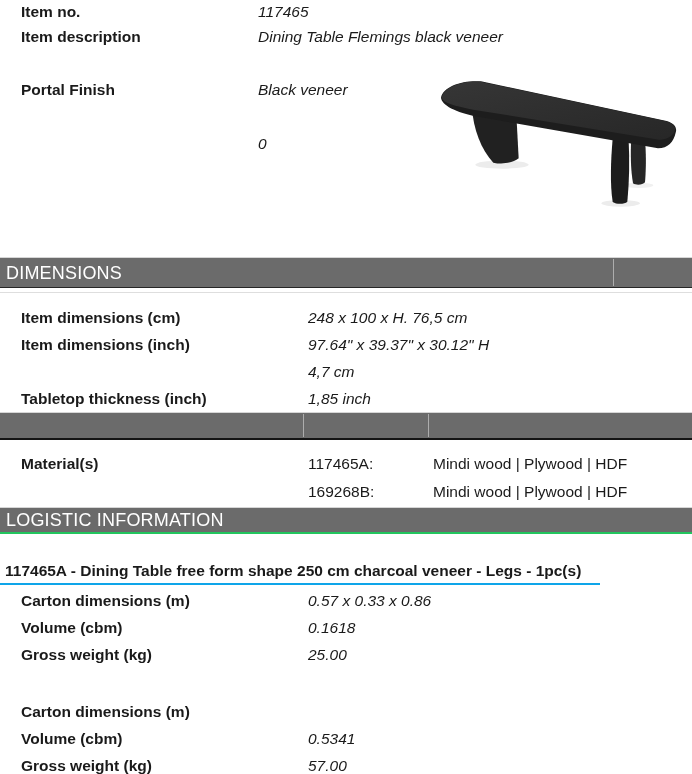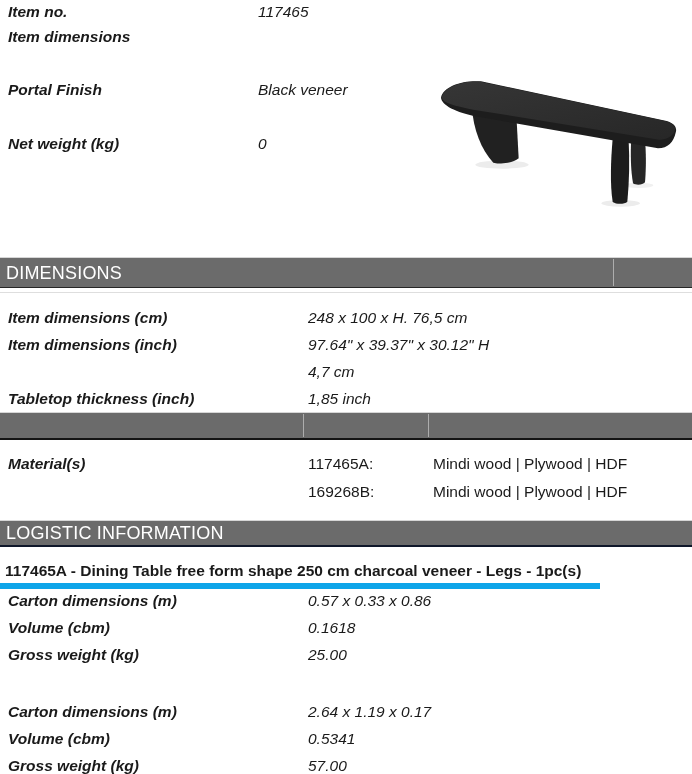--- a/index.html
+++ b/index.html
@@ -7,60 +7,60 @@
     position: relative;
     width: 692px;
     height: 774px;
     overflow: hidden;
     background: #ffffff;
     font-family: "Liberation Sans", sans-serif;
     color: #1a1a1a;
     font-size: 15.5px;
   }
   .row { position: absolute; left: 0; width: 692px; height: 22px; line-height: 21px; white-space: nowrap; }
-  .row .lbl { position: absolute; left: 8px; font-weight: bold; font-style: italic; }
+  .row .lbl { position: absolute; left: 21px; font-weight: bold; }
   .row .val { position: absolute; left: 308px; font-style: italic; }
   .row .val-top { left: 258px; }
   .bar {
     position: absolute; left: 0; width: 692px;
     background: #6b6b6b; color: #ffffff;
     border-top: 1px solid #d6d6d6;
   }
   .bar .bar-label { position: absolute; left: 6px; top: 50%; transform: translateY(-50%); font-size: 18px; letter-spacing: 0.2px; }
   .vdiv { position: absolute; top: 1px; bottom: 1px; width: 1px; background: rgba(255,255,255,0.45); }
   .hairline { position: absolute; left: 0; width: 692px; height: 1px; background: #dedede; }
   .subheader {
     position: absolute; left: 0; width: 600px;
     font-weight: bold; line-height: 25px; white-space: nowrap;
-    border-bottom: 6px solid #0ea5e9;
+    border-bottom: 2px solid #0ea5e9;
   }
   .subheader span { padding-left: 5px; }
   .mat-code { position: absolute; left: 308px; }
   .mat-val  { position: absolute; left: 433px; white-space: nowrap; }
   .product-img { position: absolute; left: 416px; top: 66px; width: 276px; height: 152px; }
 </style>
 </head>
 <body>
 
 <div class="page">
 
   <div>
     <div class="row" style="top:1px">
       <span class="lbl">Item no.</span>
       <span class="val val-top">117465</span>
     </div>
     <div class="row" style="top:26px">
-      <span class="lbl">Item dimensions</span>
+      <span class="lbl">Item description</span>
+      <span class="val val-top">Dining Table Flemings black veneer</span>
     </div>
     <div class="row" style="top:79px">
       <span class="lbl">Portal Finish</span>
       <span class="val val-top">Black veneer</span>
     </div>
     <div class="row" style="top:133px">
-      <span class="lbl">Net weight (kg)</span>
       <span class="val val-top">0</span>
     </div>
   </div>
 
   <svg class="product-img" viewBox="0 0 828 456" role="img" aria-label="3D render of black veneer free form dining table">
     <defs>
       <linearGradient id="topGrad" x1="0" y1="0" x2="1" y2="1">
         <stop offset="0" stop-color="#363636"></stop>
         <stop offset="1" stop-color="#272727"></stop>
       </linearGradient>
@@ -113,21 +113,21 @@
       <span class="lbl">Material(s)</span>
       <span class="mat-code">117465A:</span>
       <span class="mat-val">Mindi wood | Plywood | HDF</span>
     </div>
     <div class="row" style="top:481px">
       <span class="mat-code">169268B:</span>
       <span class="mat-val">Mindi wood | Plywood | HDF</span>
     </div>
   </div>
 
-  <div class="bar" style="top:520px; height:24px; border-bottom:2px solid #0f172a;">
+  <div class="bar" style="top:507px; height:24px; border-bottom:2px solid #22c55e;">
     <span class="bar-label">LOGISTIC INFORMATION</span>
   </div>
 
   <div class="subheader" style="top:558px">
     <span>117465A - Dining Table free form shape 250 cm charcoal veneer - Legs - 1pc(s)</span>
   </div>
   <div>
     <div class="row" style="top:590px">
       <span class="lbl">Carton dimensions (m)</span>
       <span class="val">0.57 x 0.33 x 0.86</span>
@@ -138,21 +138,20 @@
     </div>
     <div class="row" style="top:644px">
       <span class="lbl">Gross weight (kg)</span>
       <span class="val">25.00</span>
     </div>
   </div>
 
   <div>
     <div class="row" style="top:701px">
       <span class="lbl">Carton dimensions (m)</span>
-      <span class="val">2.64 x 1.19 x 0.17</span>
     </div>
     <div class="row" style="top:728px">
       <span class="lbl">Volume (cbm)</span>
       <span class="val">0.5341</span>
     </div>
     <div class="row" style="top:755px">
       <span class="lbl">Gross weight (kg)</span>
       <span class="val">57.00</span>
     </div>
   </div>

